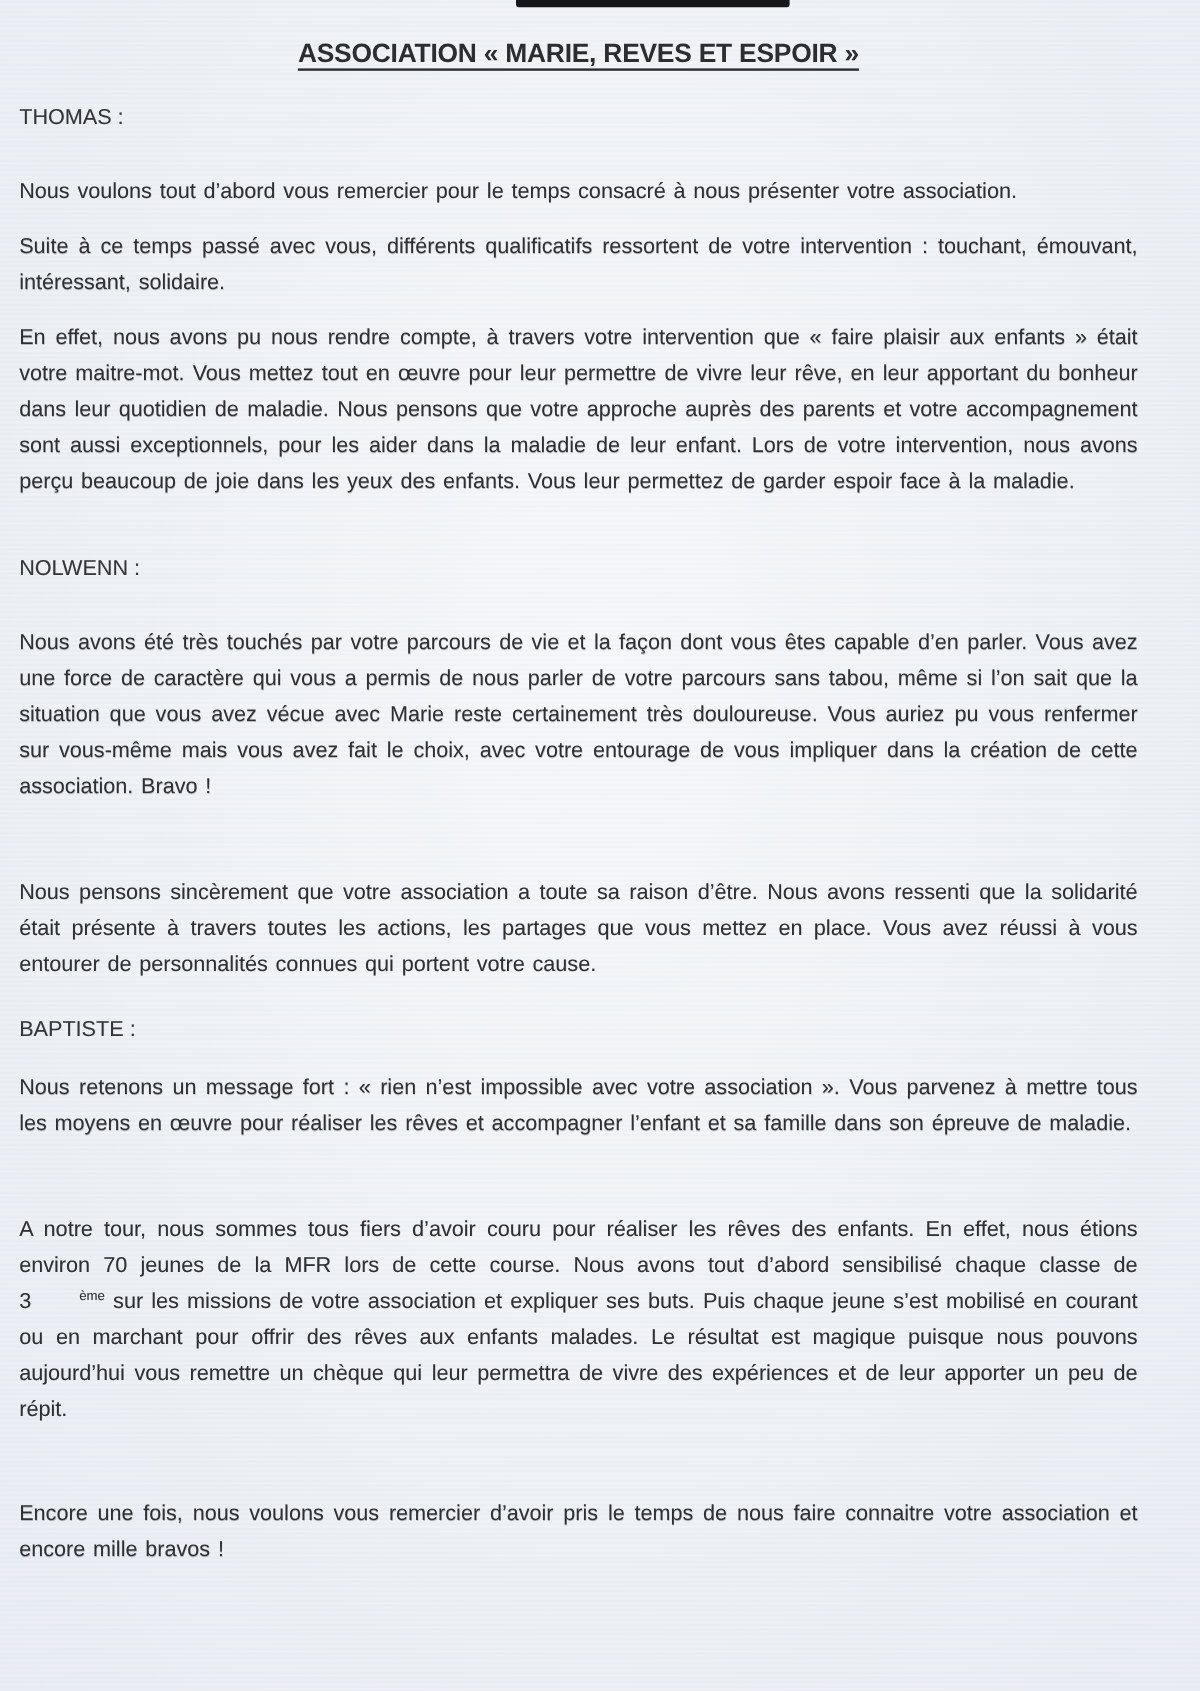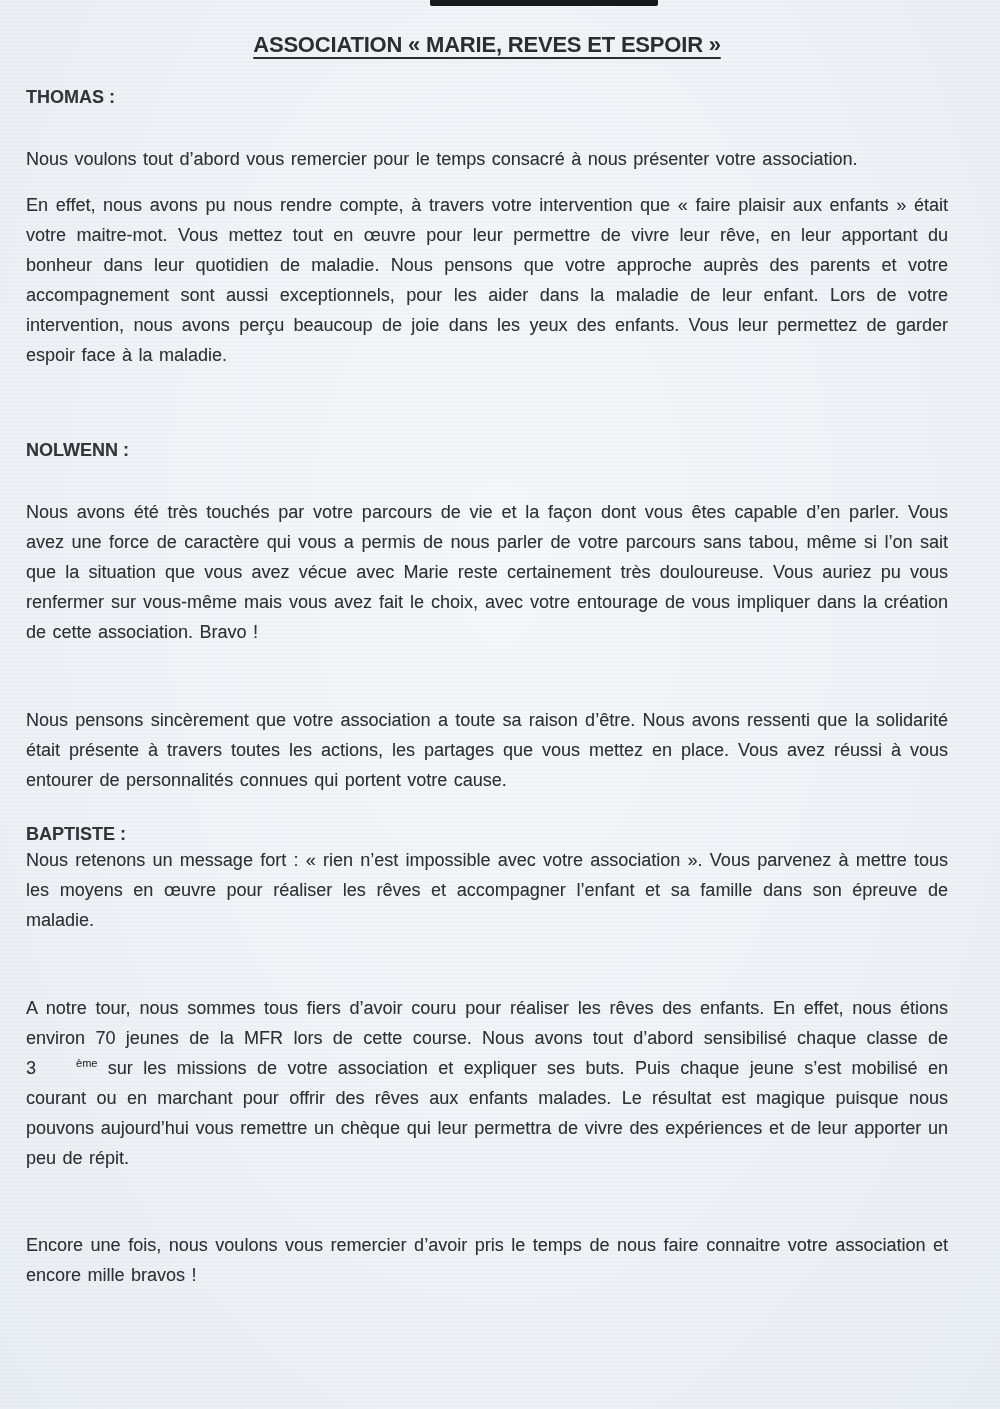--- a/index.html
+++ b/index.html
@@ -23,81 +23,82 @@
   .scan-bar {
     position: absolute;
     top: 0;
     left: 430px;
     width: 228px;
     height: 6px;
     background: #16181b;
     border-radius: 0 0 2px 2px;
   }
   .content {
-    padding: 28px 52px 0 26px;
+    padding: 28px 52px 0 16px;
   }
   .doc-title {
     margin: 0;
     text-align: center;
     font-size: 22px;
     line-height: 34px;
     font-weight: 700;
     letter-spacing: -0.2px;
     color: #2b2d30;
     text-decoration: underline;
     text-decoration-thickness: 2px;
     text-underline-offset: 5px;
   }
   .sec-heading {
     margin: 0;
     font-size: 18px;
     line-height: 22px;
-    font-weight: 700;
+    font-weight: 400;
     color: #333538;
     text-shadow: 0.3px 0.3px 0 rgba(46,46,46,0.25);
   }
   .para {
     margin: 0;
     font-size: 18px;
     line-height: 30px;
     text-align: justify;
     word-spacing: 1.5px;
     color: #2e3033;
     text-shadow: 0.25px 0.25px 0 rgba(46,46,46,0.28);
   }
   sup.ord {
     font-size: 11px;
     line-height: 0;
     vertical-align: super;
     margin-left: 40px;
   }
   .mt-heading-1 { margin-top: 24px; }
   .mt-p         { margin-top: 16px; }
-  .mt-gap-head  { margin-top: 69px; }
+  .mt-gap-head  { margin-top: 46px; }
   .mt-gap-head2 { margin-top: 28px; }
   .mt-after-head{ margin-top: 36px; }
-  .mt-after-head2{ }
+  .mt-after-head2{ margin-top: 23px; }
   .mt-gap-para  { margin-top: 58px; }
   .mt-closing   { margin-top: 57px; }
 </style>
 </head>
 <body>
 
 <div class="page">
 
   <div class="scan-bar"></div>
 
   <div class="content">
 
     <h1 class="doc-title">ASSOCIATION « MARIE, REVES ET ESPOIR »</h1>
 
     <h2 class="sec-heading mt-heading-1">THOMAS :</h2>
 
     <p class="para mt-after-head">Nous voulons tout d’abord vous remercier pour le temps consacré à nous présenter  votre association.</p>
 
+    <p class="para mt-p">Suite à ce temps passé avec vous, différents qualificatifs ressortent de votre intervention : touchant, émouvant, intéressant, solidaire.</p>
 
     <p class="para mt-p">En effet, nous avons pu nous rendre compte, à travers votre intervention que « faire plaisir aux enfants » était votre maitre-mot. Vous mettez tout en œuvre pour leur permettre de vivre leur rêve, en leur apportant du bonheur dans leur quotidien de maladie. Nous pensons que votre approche auprès des parents et votre accompagnement sont aussi exceptionnels, pour les aider dans la maladie de leur enfant. Lors de votre intervention, nous avons perçu beaucoup de joie dans les yeux des enfants. Vous leur permettez de garder espoir face à la maladie.</p>
 
     <h2 class="sec-heading mt-gap-head">NOLWENN :</h2>
 
     <p class="para mt-after-head">Nous avons été très touchés par votre parcours de vie et la façon dont vous êtes capable d’en parler. Vous avez une force de caractère qui vous a permis de nous parler de votre parcours sans tabou, même si l’on sait que la situation que vous avez vécue avec Marie reste certainement très douloureuse. Vous auriez pu vous renfermer sur vous-même mais vous avez fait le choix, avec votre entourage de vous impliquer dans la création de cette association. Bravo !</p>
 
     <p class="para mt-gap-para">Nous pensons sincèrement que votre association a toute sa raison d’être. Nous avons ressenti que la solidarité était présente à travers toutes les actions, les partages que vous mettez en place. Vous avez réussi à vous entourer de personnalités connues qui portent votre cause.</p>
 
     <h2 class="sec-heading mt-gap-head2">BAPTISTE :</h2>

